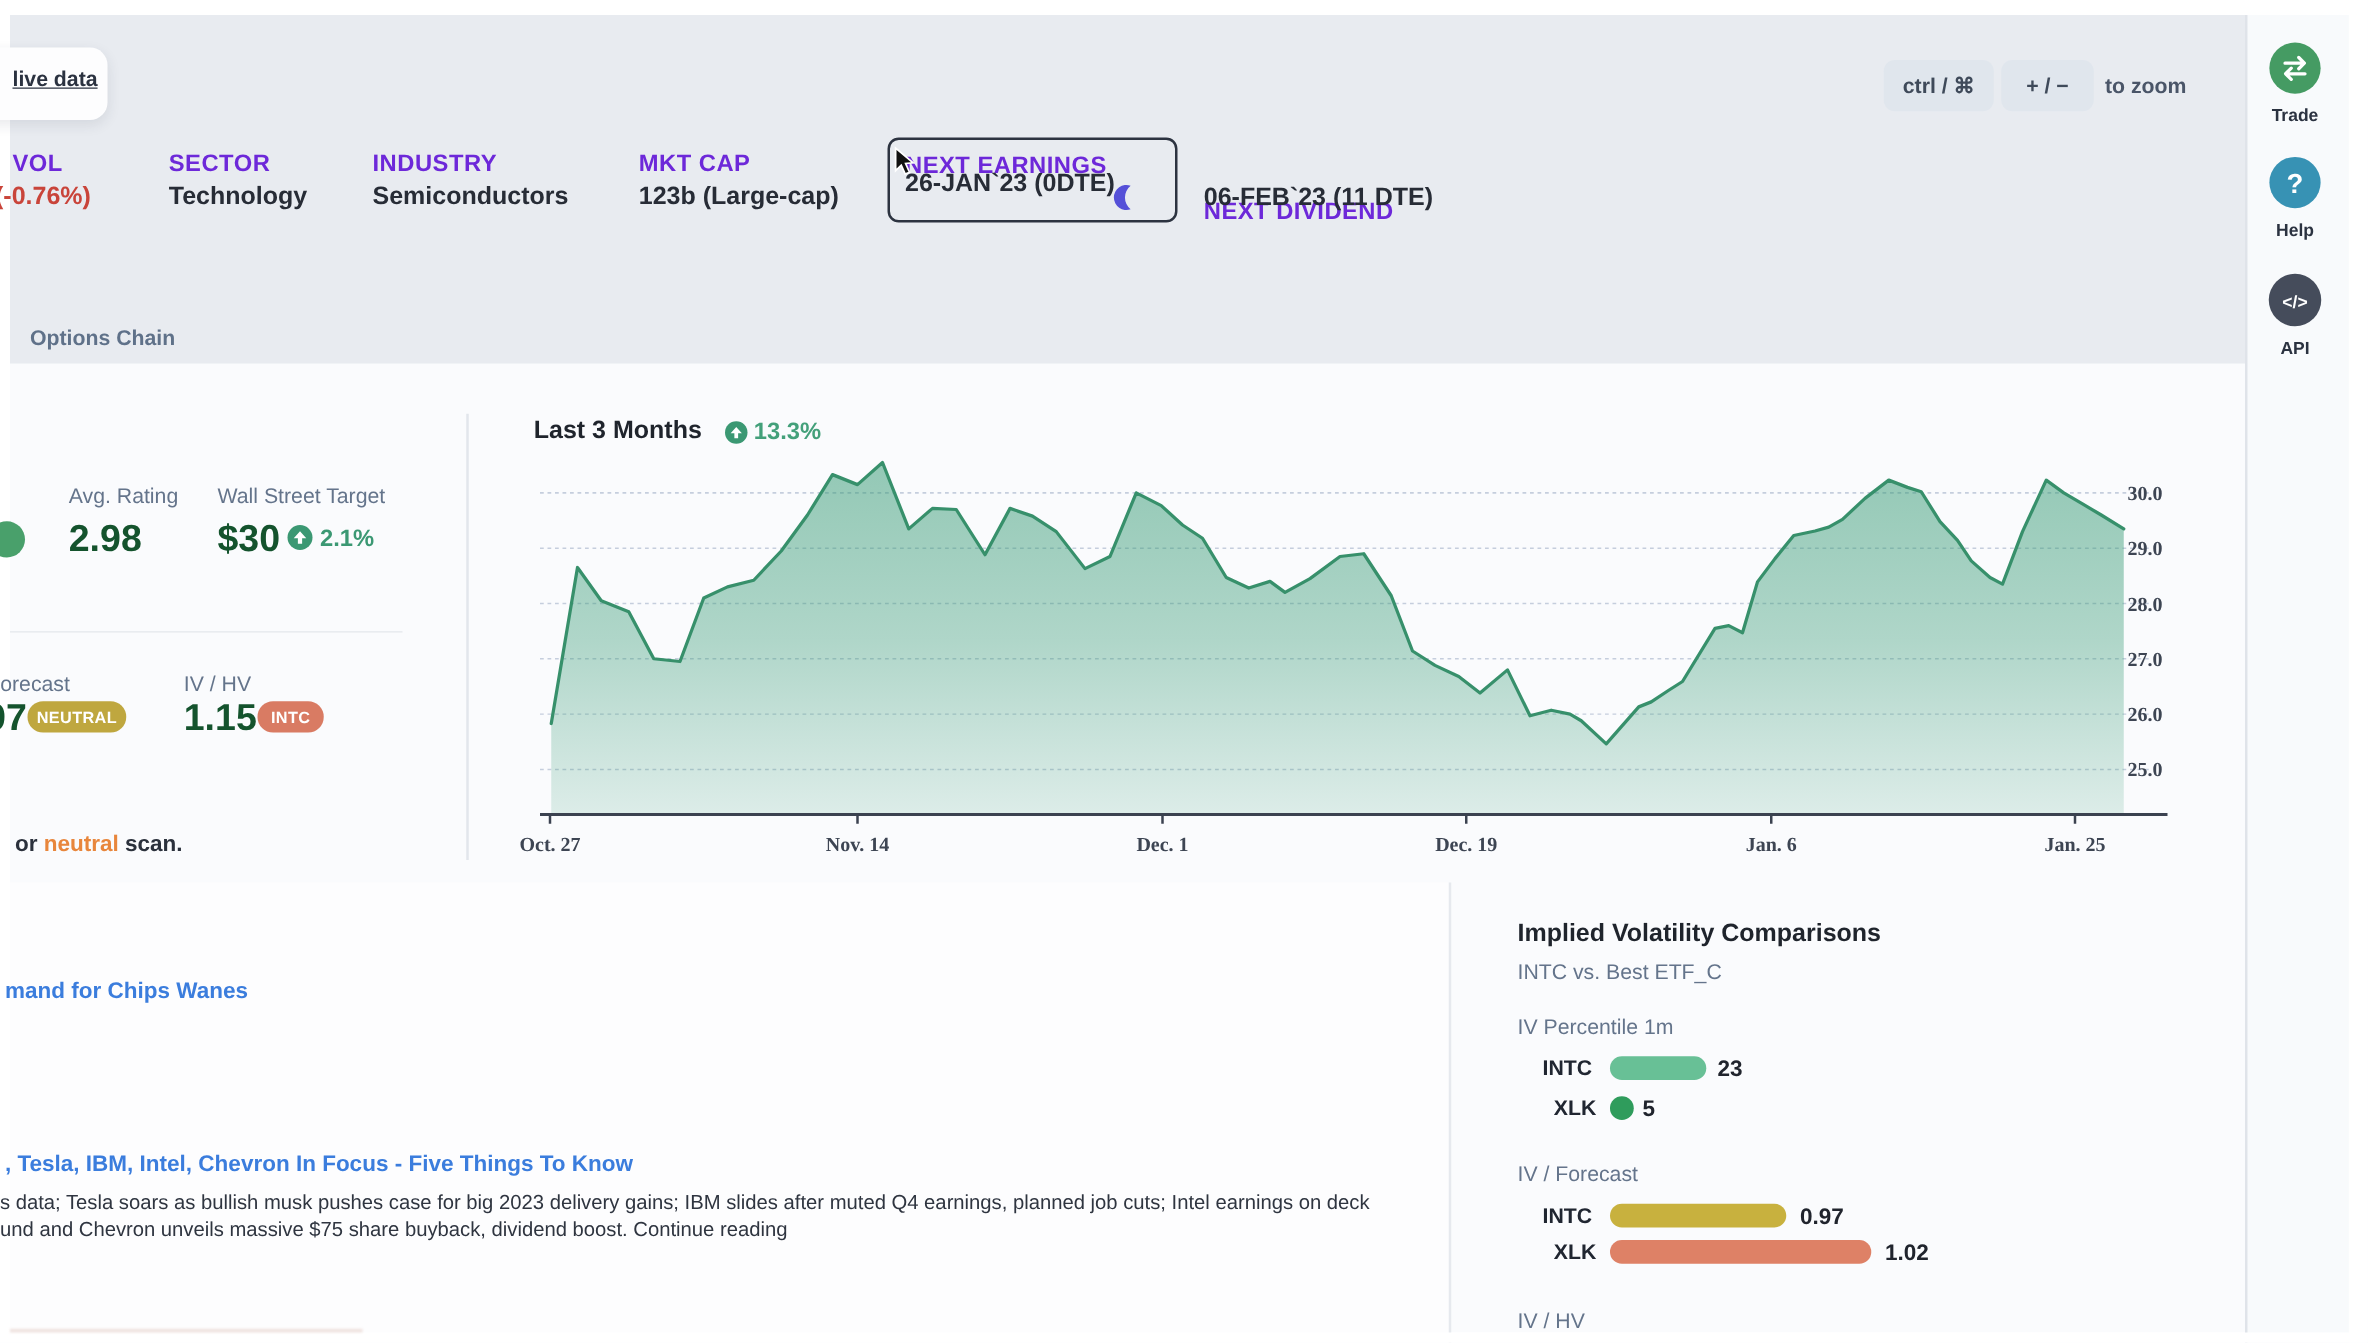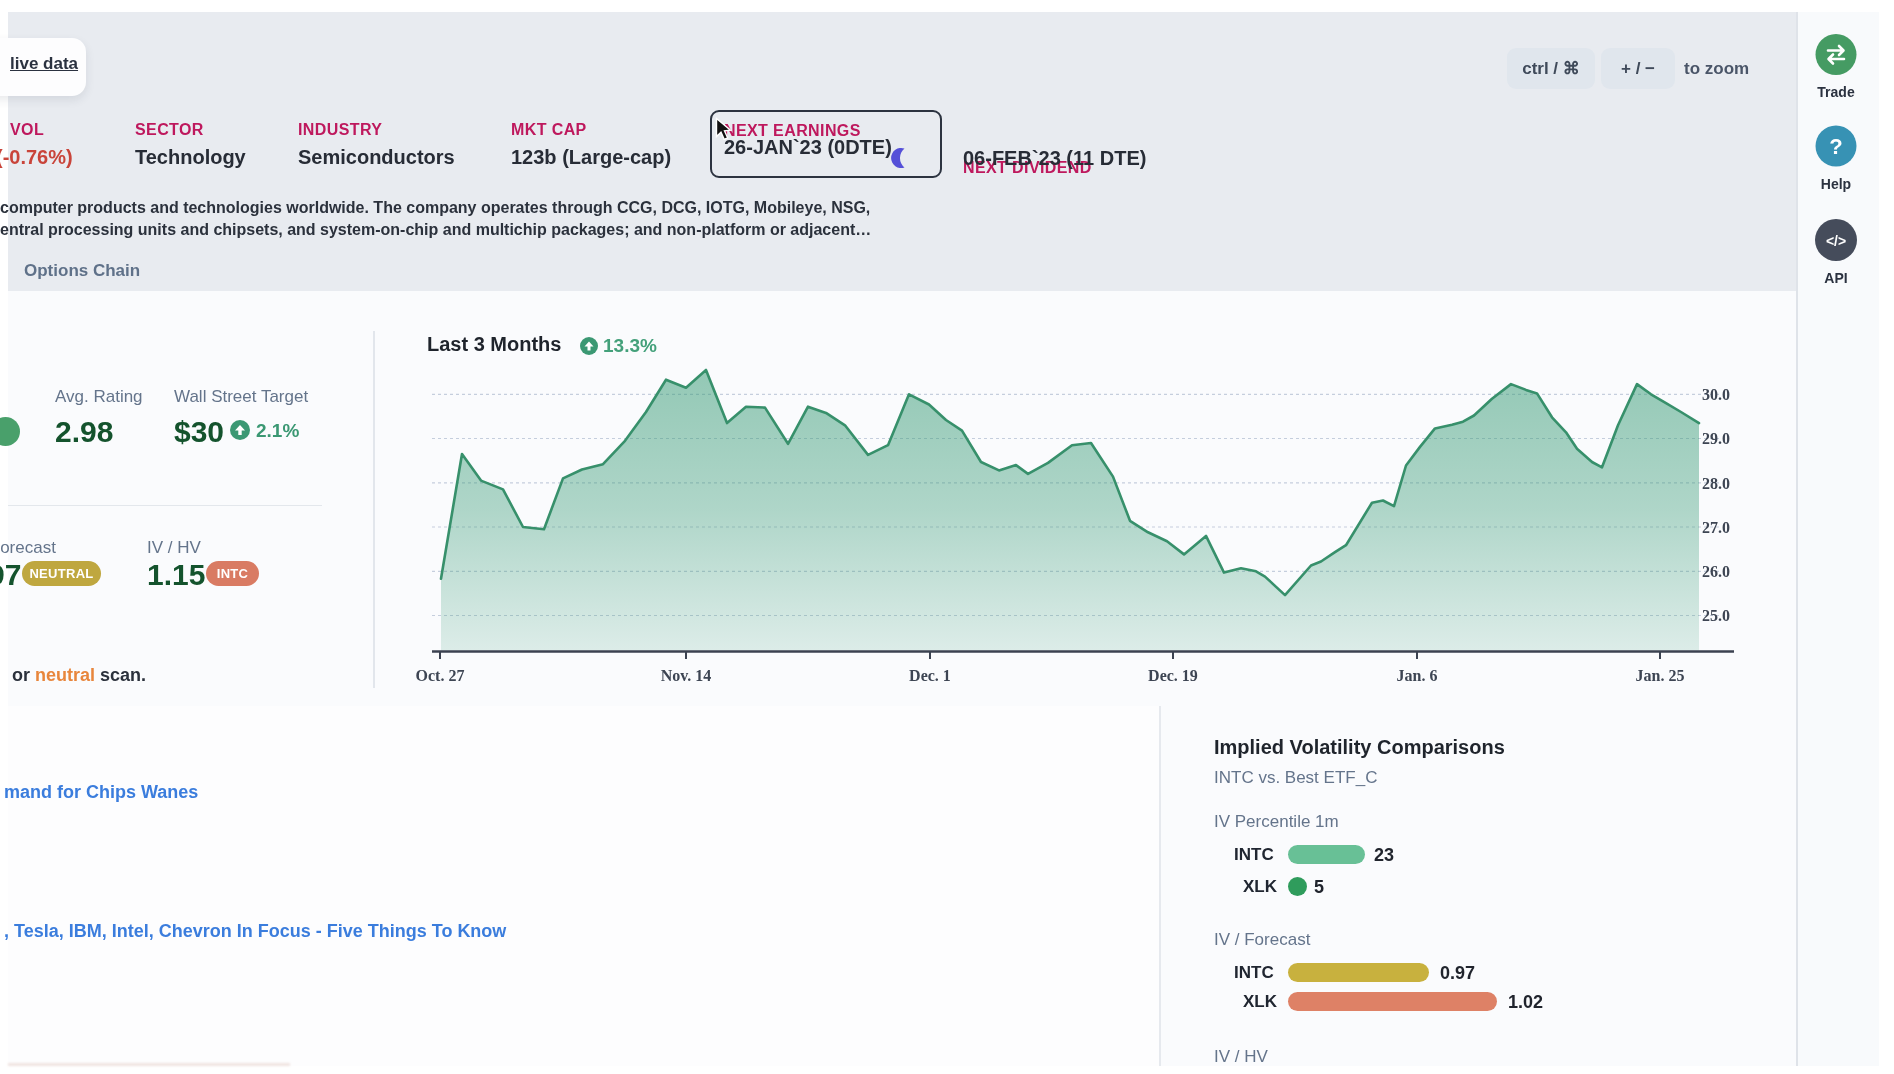--- a/index.html
+++ b/index.html
@@ -8,21 +8,21 @@
 #page { position:relative; width:1894px; height:1074px; background:#ffffff; }
 .abs { position:absolute; }
 
 #header { left:8px; top:12px; width:1788px; height:279px; background:#e8ebf0; }
 #content { left:8px; top:291px; width:1788px; height:775px; background:#fafbfd; }
 #newsbg { left:8px; top:706px; width:1151px; height:360px; background:#fdfdfe; }
 #livebtn { left:-20px; top:38px; width:106px; height:58px; background:#fdfdfe;
   border-radius:14px; box-shadow:0 4px 10px rgba(40,50,70,0.10); }
 #livebtn span { position:absolute; left:30px; top:16px; font-size:17px; font-weight:700;
   color:#2b3240; text-decoration:underline; }
-.klabel { font-size:16px; font-weight:600; color:#be185d; letter-spacing:0.4px; }
+.klabel { font-size:19px; font-weight:600; color:#6d28d9; letter-spacing:0.4px; }
 .kval  { font-size:20px; font-weight:600; color:#272c36; }
 .key { background:#e0e6ed; border-radius:9px; color:#3f4a5a; font-size:17px;
   font-weight:600; text-align:center; }
 
 .glabel { font-size:17px; color:#64748b; font-weight:400; }
 .bignum { font-size:30px; font-weight:700; color:#14532d; }
 .badge { color:#ffffff; font-size:13px; font-weight:700; border-radius:13px;
   text-align:center; letter-spacing:0.3px; }
 .navlbl { font-size:14px; font-weight:700; color:#2b3240; text-align:center; width:80px; }
 .ivlbl { font-size:17px; font-weight:700; color:#202631; }
@@ -53,21 +53,20 @@
   <div class="abs klabel" style="left:298px; top:121px;">INDUSTRY</div>
   <div class="abs kval" style="left:298px; top:146px;">Semiconductors</div>
   <div class="abs klabel" style="left:511px; top:121px;">MKT CAP</div>
   <div class="abs kval" style="left:511px; top:146px;">123b (Large-cap)</div>
   <div class="abs" style="left:710px; top:110px; width:232px; height:68px; border:2.5px solid #2c3340; border-radius:9px;"></div>
   <div class="abs klabel" style="left:724px; top:122px;">NEXT EARNINGS</div>
   <div class="abs kval" style="left:724px; top:136px;">26-JAN`23 (0DTE)</div>
   <div class="abs klabel" style="left:963px; top:122px;margin-top:37px;">NEXT DIVIDEND</div>
   <div class="abs kval" style="left:963px; top:147px;">06-FEB`23 (11 DTE)</div>
 
-  <div class="abs" style="left:0px; top:197px; width:900px; font-size:16px; font-weight:600; color:#2b313c; line-height:22px;">computer products and technologies worldwide. The company operates through CCG, DCG, IOTG, Mobileye, NSG,<br>entral processing units and chipsets, and system-on-chip and multichip packages; and non-platform or adjacent…</div>
 
   <div class="abs" style="left:24px; top:261px; font-size:17px; font-weight:600; color:#5f7189;">Options Chain</div>
 
   <div class="abs glabel" style="left:55px; top:387px;">Avg. Rating</div>
   <div class="abs bignum" style="left:55px; top:415px;">2.98</div>
   <div class="abs glabel" style="left:174px; top:387px;">Wall Street Target</div>
   <div class="abs bignum" style="left:174px; top:415px;">$30</div>
   <div class="abs" style="left:-9px; top:417px; width:29px; height:29px; border-radius:50%; background:#49a06b;"></div>
   <div class="abs" style="left:8px; top:505px; width:314px; height:1px; background:#e3e7ec;"></div>
   <div class="abs glabel" style="left:-31px; top:538px;">IV Forecast</div>
@@ -141,20 +140,21 @@
 
     <path d="M904.5,148.6 A10,10 0 1 0 904.5,167.4 A12,12 0 0 1 904.5,148.6 Z" fill="#5550d8"></path>
 
     <g transform="translate(716,118)">
       <path d="M0.5,0.5 L0.5,18.5 L5.0,14.2 L8.2,21.3 L11.6,19.8 L8.5,12.8 L14.5,12.3 Z" fill="#111" stroke="#fff" stroke-width="1.4"></path>
     </g>
   </svg>
 
   <div class="abs link" style="left:4px; top:782px;">mand for Chips Wanes</div>
   <div class="abs link" style="left:4px; top:921px;">, Tesla, IBM, Intel, Chevron In Focus - Five Things To Know</div>
+  <div class="abs body-txt" style="left:0px; top:951px; width:1130px; line-height:22px;">s data; Tesla soars as bullish musk pushes case for big 2023 delivery gains; IBM slides after muted Q4 earnings, planned job cuts; Intel earnings on deck<br>und and Chevron unveils massive $75 share buyback, dividend boost. Continue reading</div>
 
   <div class="abs" style="left:1159px; top:706px; width:1.5px; height:368px; background:#e6e9ee;"></div>
   <div class="abs" style="left:1214px; top:736px; font-size:20px; font-weight:700; color:#1f242c;">Implied Volatility Comparisons</div>
   <div class="abs glabel" style="left:1214px; top:768px;">INTC vs. Best ETF_C</div>
   <div class="abs glabel" style="left:1214px; top:812px;">IV Percentile 1m</div>
   <div class="abs ivlbl" style="left:1234px; top:845px;">INTC</div>
   <div class="abs bar" style="left:1288px; top:845px; width:77px; background:#68c096;"></div>
   <div class="abs ivnum" style="left:1374px; top:845px;">23</div>
   <div class="abs ivlbl" style="left:1243px; top:877px;">XLK</div>
   <div class="abs" style="left:1288px; top:877px; width:19px; height:19px; border-radius:50%; background:#2f9c5c;"></div>

